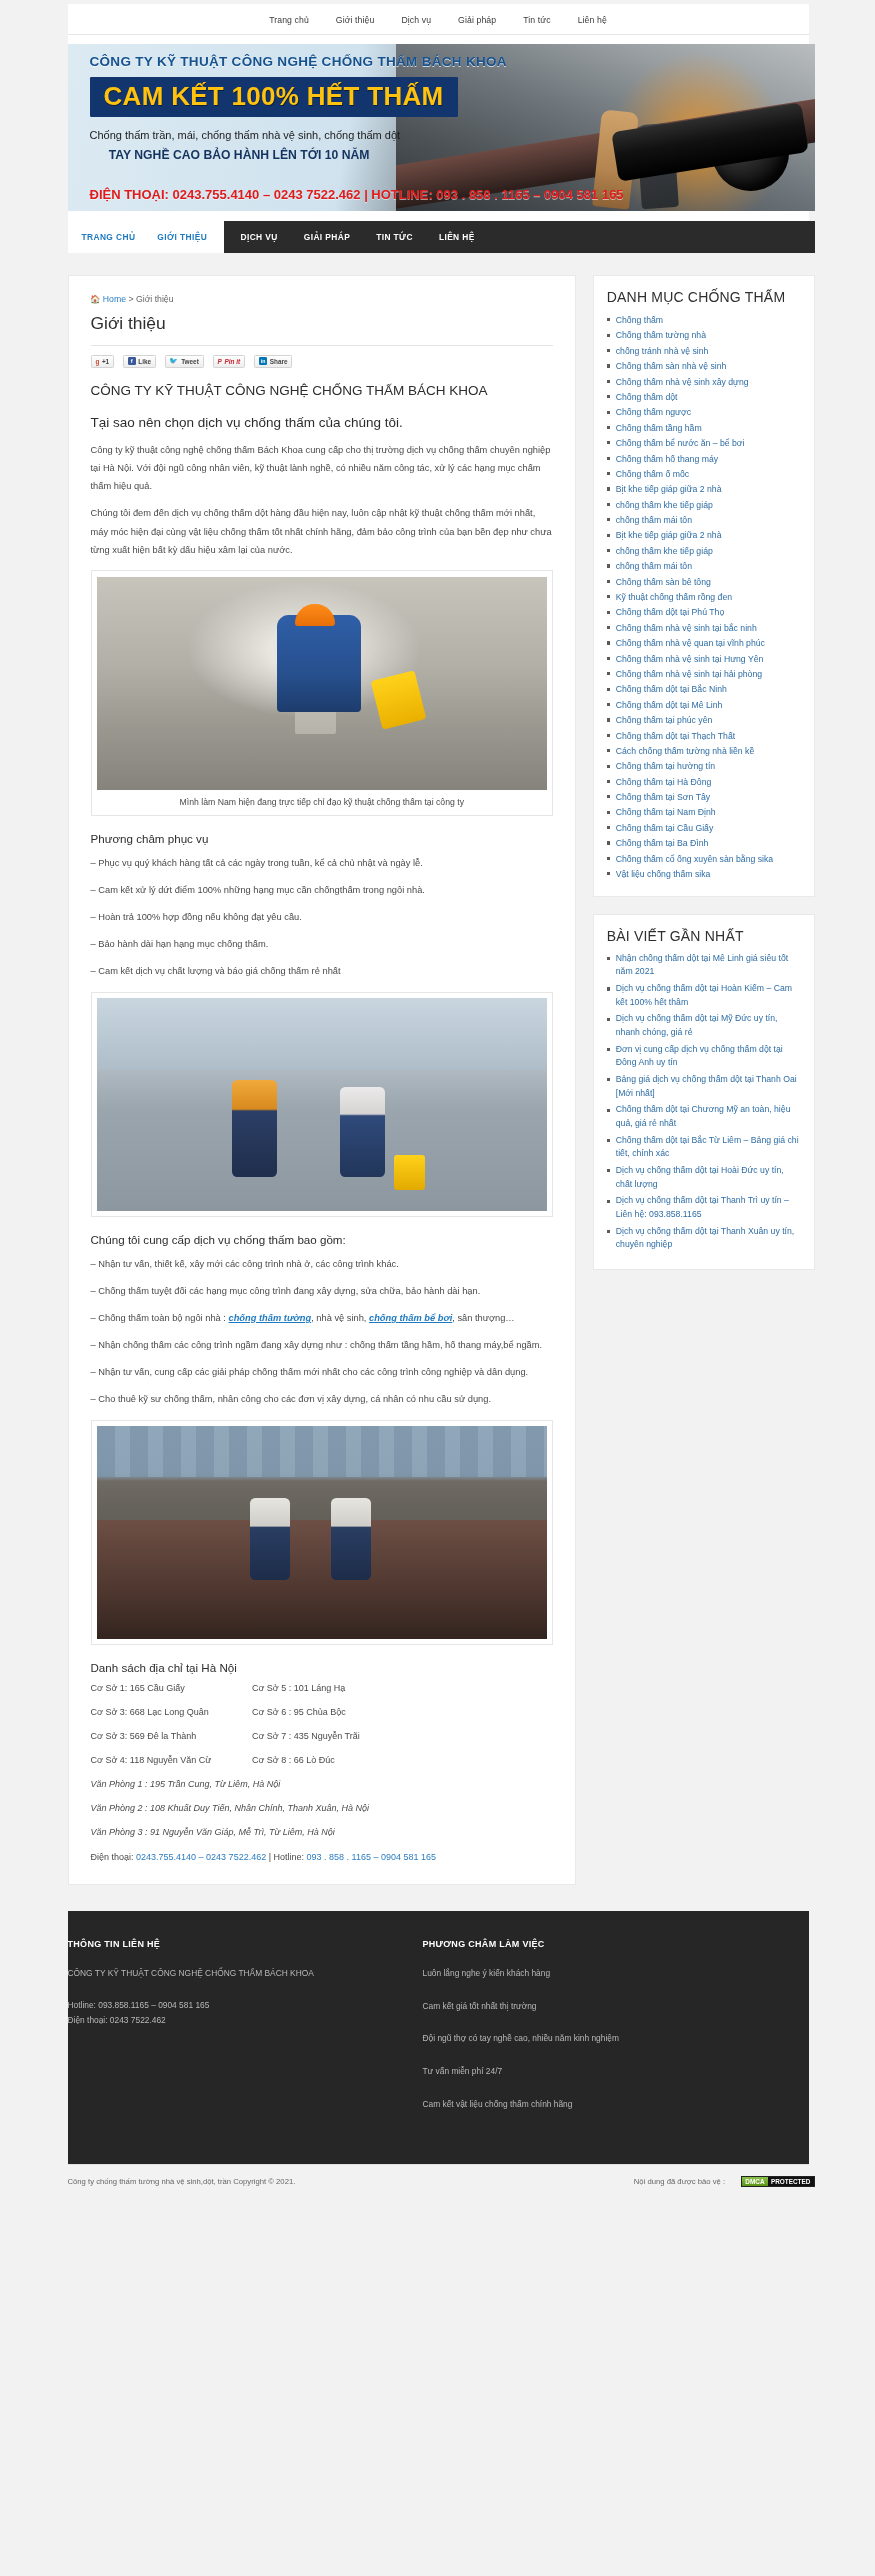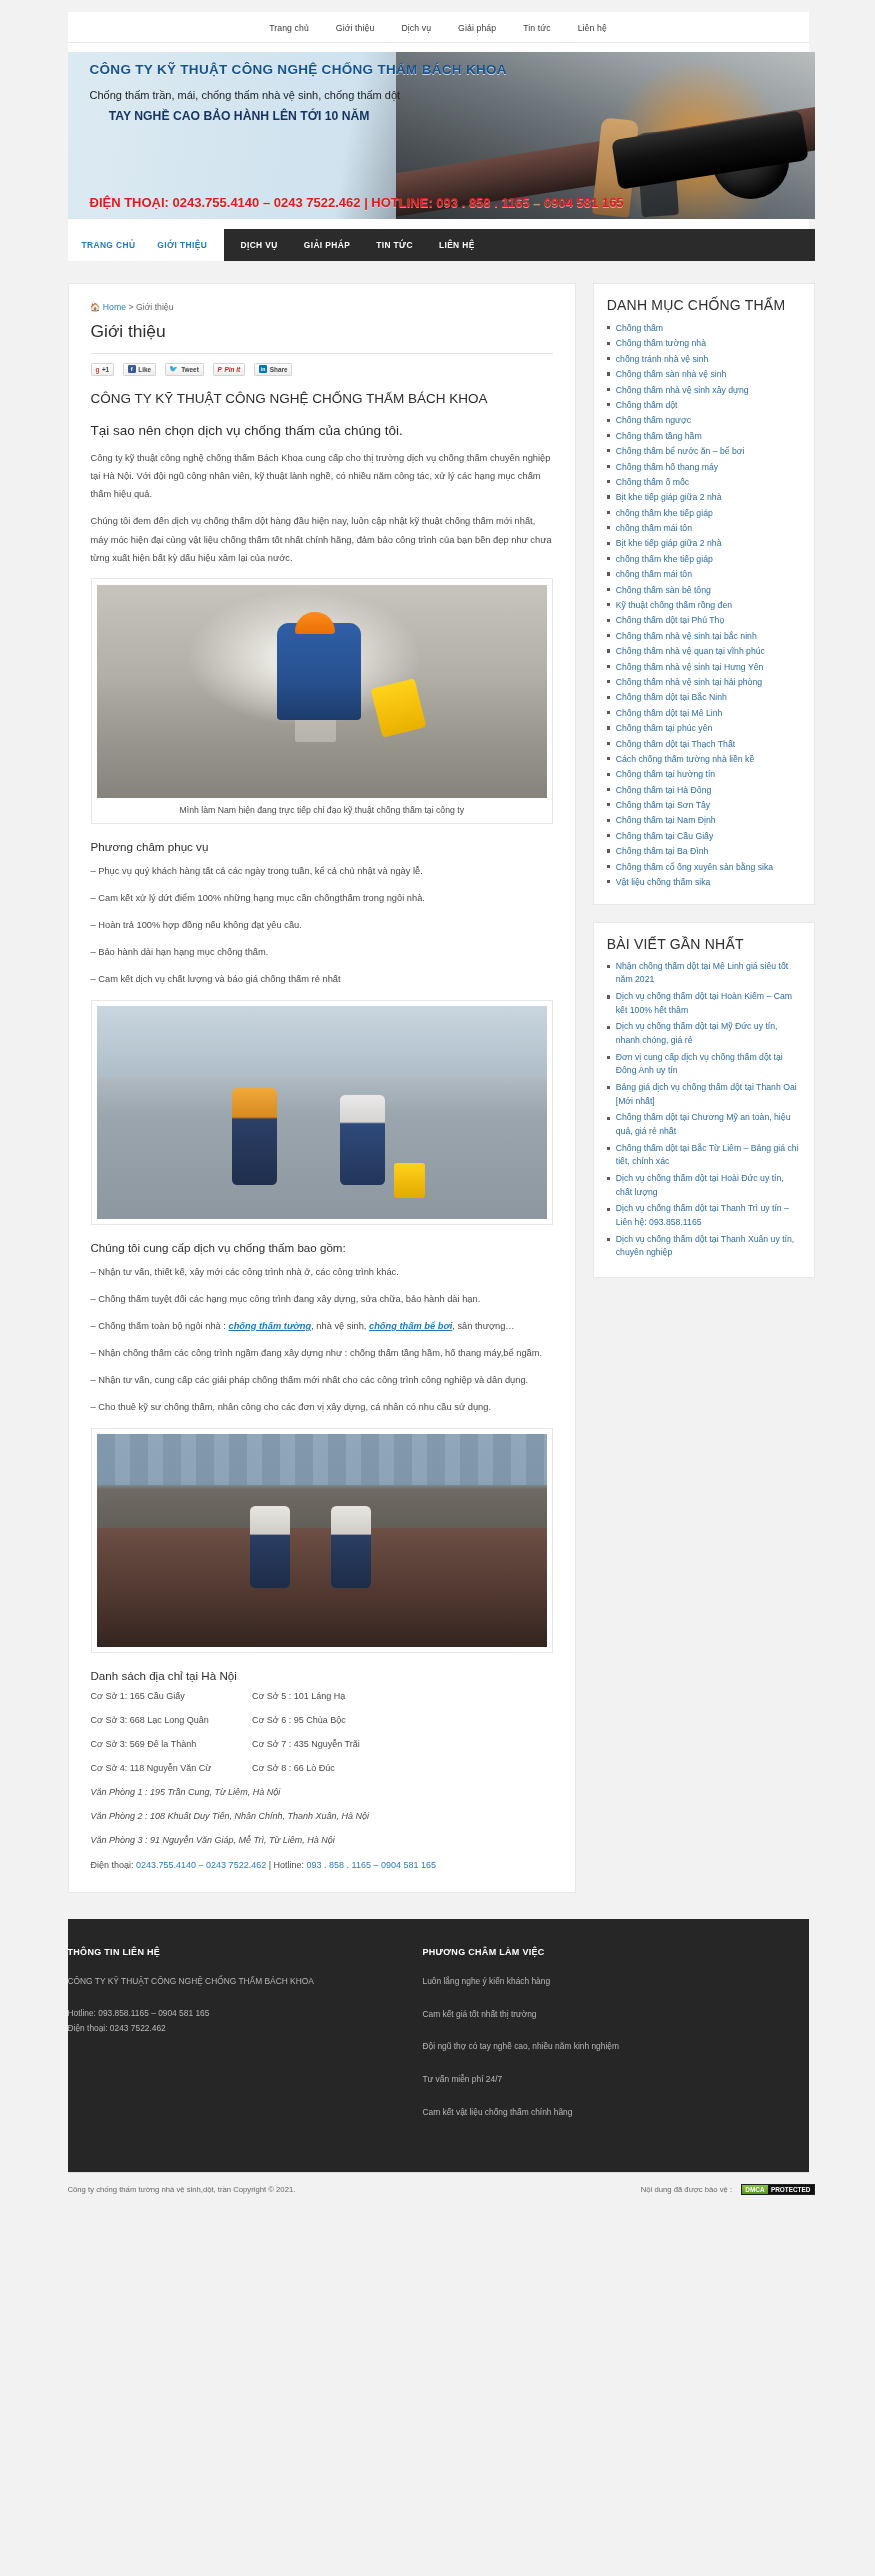--- a/index.html
+++ b/index.html
@@ -2,21 +2,21 @@
 <html lang="vi" style="font-size:10.3px"><head>
 <meta charset="utf-8">
 <style>
   * { box-sizing: border-box; margin: 0; padding: 0; }
   html, body {
     width: 876px;
     background: #f2f2f2;
     font-family: "Liberation Sans", "DejaVu Sans", sans-serif;
     color: #333;
   }
-  .page { width: 741px; margin: 12px auto; background: #f2f2f2; }
+  .page { width: 741px; margin: 4px auto; background: #f2f2f2; }
 
   
   .topbar {
     background: #ffffff;
     border-bottom: 0.6px solid #e6e6e6;
     height: 31px;
     display: flex;
     align-items: center;
     justify-content: center;
   }
@@ -331,21 +331,21 @@
 
   .copybar {
     background: #f2f2f2; border-top: 0.6px solid #e0e0e0;
     padding: 10.3px 0;
   }
   .copybar-inner {
     width: 747px; margin: 0 auto;
     display: flex; justify-content: space-between; align-items: center;
     font-size: 7.7px; color: #666;
   }
-  .dmca { display: flex; align-items: center; gap: 9px; }
+  .dmca { display: flex; align-items: center; gap: 16px; }
   .dmca-badge { display: inline-flex; border: 0.6px solid #222; }
   .dmca-badge .d1 {
     background: linear-gradient(180deg,#8bc34a,#5a9216);
     color: #fff; font-size: 6.4px; font-weight: 700; padding: 1.3px 3.2px;
   }
   .dmca-badge .d2 {
     background: #111; color: #fff; font-size: 6.4px; font-weight: 700; padding: 1.3px 3.2px;
   }
 </style>
 </head>
@@ -366,20 +366,23 @@
 
   <div class="banner-wrap">
     <div class="banner">
       <div class="photo">
         <div class="leg1"></div>
         <div class="leg2"></div>
         <div class="roll"></div>
       </div>
       <div class="content">
         <div class="b-line1">CÔNG TY KỸ THUẬT CÔNG NGHỆ CHỐNG THẤM BÁCH KHOA</div>
+        <div class="b-badge">
+          <span>CAM KẾT 100% HẾT THẤM</span>
+        </div>
         <div class="b-line3">Chống thấm trần, mái, chống thấm nhà vệ sinh, chống thấm dột</div>
         <div class="b-line4">TAY NGHỀ CAO BẢO HÀNH LÊN TỚI 10 NĂM</div>
       </div>
       <div class="b-line5">ĐIỆN THOẠI: 0243.755.4140 – 0243 7522.462  |  HOTLINE: 093 . 858 . 1165 – 0904 581 165</div>
     </div>
   </div>
 
   <div class="mainnav-outer">
     <div class="mainnav-left">
       <a href="#">TRANG CHỦ</a>

